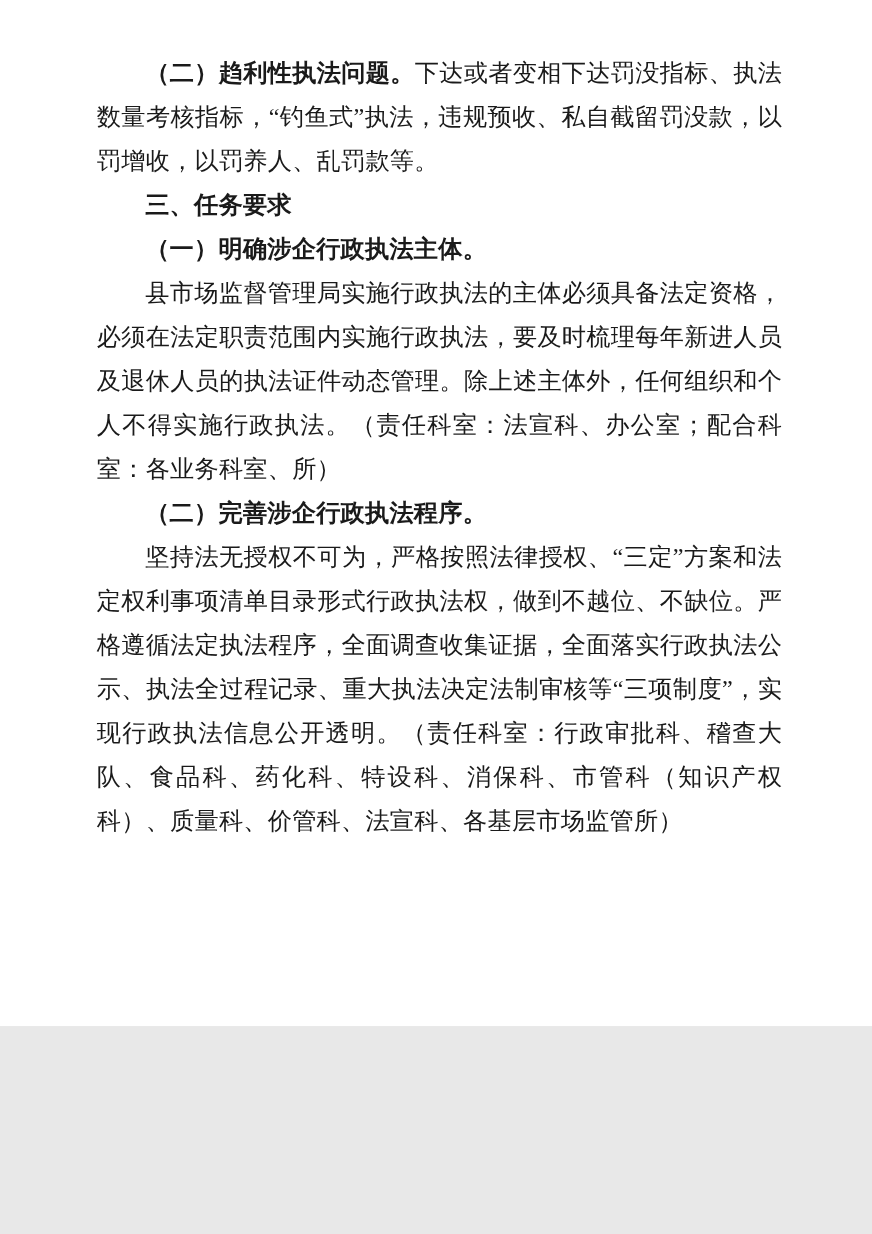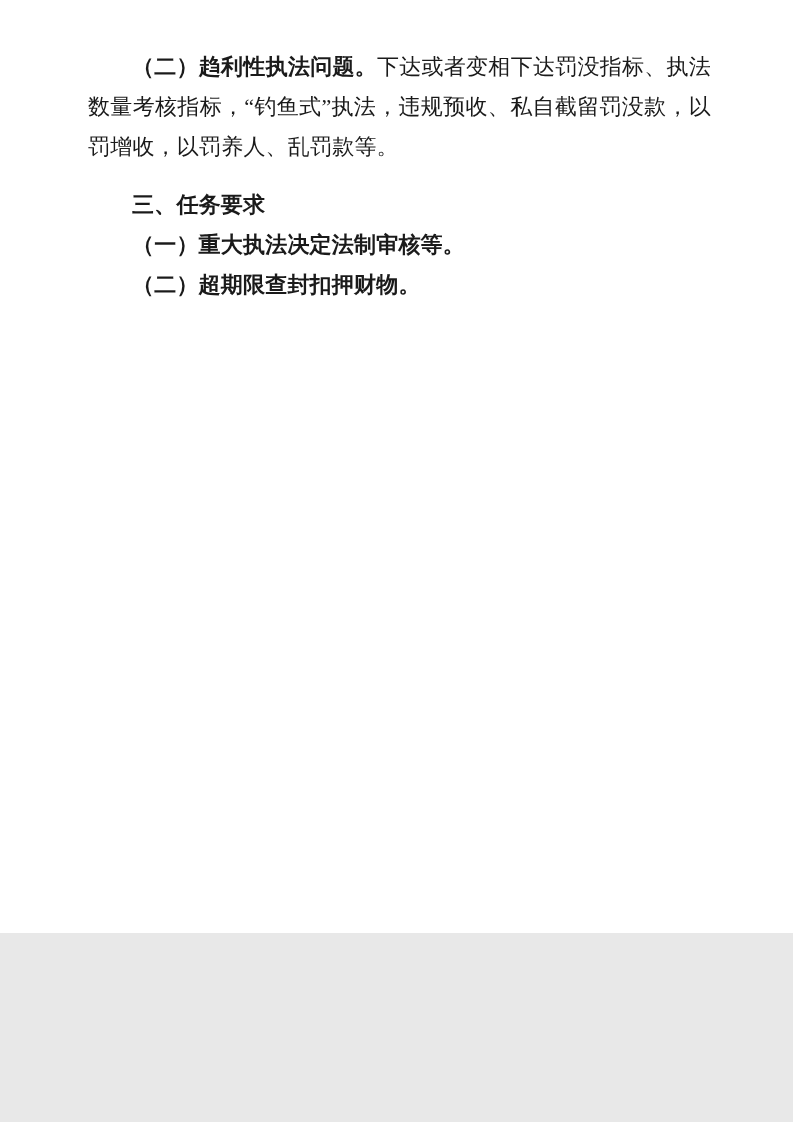--- a/index.html
+++ b/index.html
@@ -32,38 +32,39 @@
     text-indent: 2em;
     letter-spacing: 0.2px;
   }
   .para .lead {
     font-weight: bold;
   }
   .para.heading1 {
     font-family: "Liberation Sans", "DejaVu Sans", sans-serif;
     font-weight: bold;
     text-align: left;
-    margin-top: 18px;
   }
   .para.heading2 {
     font-weight: bold;
     text-align: left;
   }
   .speck {
     position: absolute;
     width: 3px;
     height: 3px;
     border-radius: 50%;
     background: #8a8a8a;
   }
 </style>
 </head>
 <body>
 
 <main class="page">
   <section class="content">
       <p class="para body"><strong class="lead">（二）趋利性执法问题。</strong><span>下达或者变相下达罚没指标、执法数量考核指标，“钓鱼式”执法，违规预收、私自截留罚没款，以罚增收，以罚养人、乱罚款等。</span></p>
       <p class="para heading1"><strong class="lead">三、任务要求</strong></p>
-      <p class="para heading2"><strong class="lead">（一）重大执法决定法制审核等。</strong></p>
-      <p class="para heading2"><strong class="lead">（二）超期限查封扣押财物。</strong></p>
+      <p class="para heading2"><strong class="lead">（一）明确涉企行政执法主体。</strong></p>
+      <p class="para body"><span>县市场监督管理局实施行政执法的主体必须具备法定资格，必须在法定职责范围内实施行政执法，要及时梳理每年新进人员及退休人员的执法证件动态管理。除上述主体外，任何组织和个人不得实施行政执法。（责任科室：法宣科、办公室；配合科室：各业务科室、所）</span></p>
+      <p class="para heading2"><strong class="lead">（二）完善涉企行政执法程序。</strong></p>
+      <p class="para body"><span>坚持法无授权不可为，严格按照法律授权、“三定”方案和法定权利事项清单目录形式行政执法权，做到不越位、不缺位。严格遵循法定执法程序，全面调查收集证据，全面落实行政执法公示、执法全过程记录、重大执法决定法制审核等“三项制度”，实现行政执法信息公开透明。（责任科室：行政审批科、稽查大队、食品科、药化科、特设科、消保科、市管科（知识产权科）、质量科、价管科、法宣科、各基层市场监管所）</span></p>
     </section>
   <div class="speck" style="left:672px; top:1036px;"></div>
 </main>
 
 </body></html>

